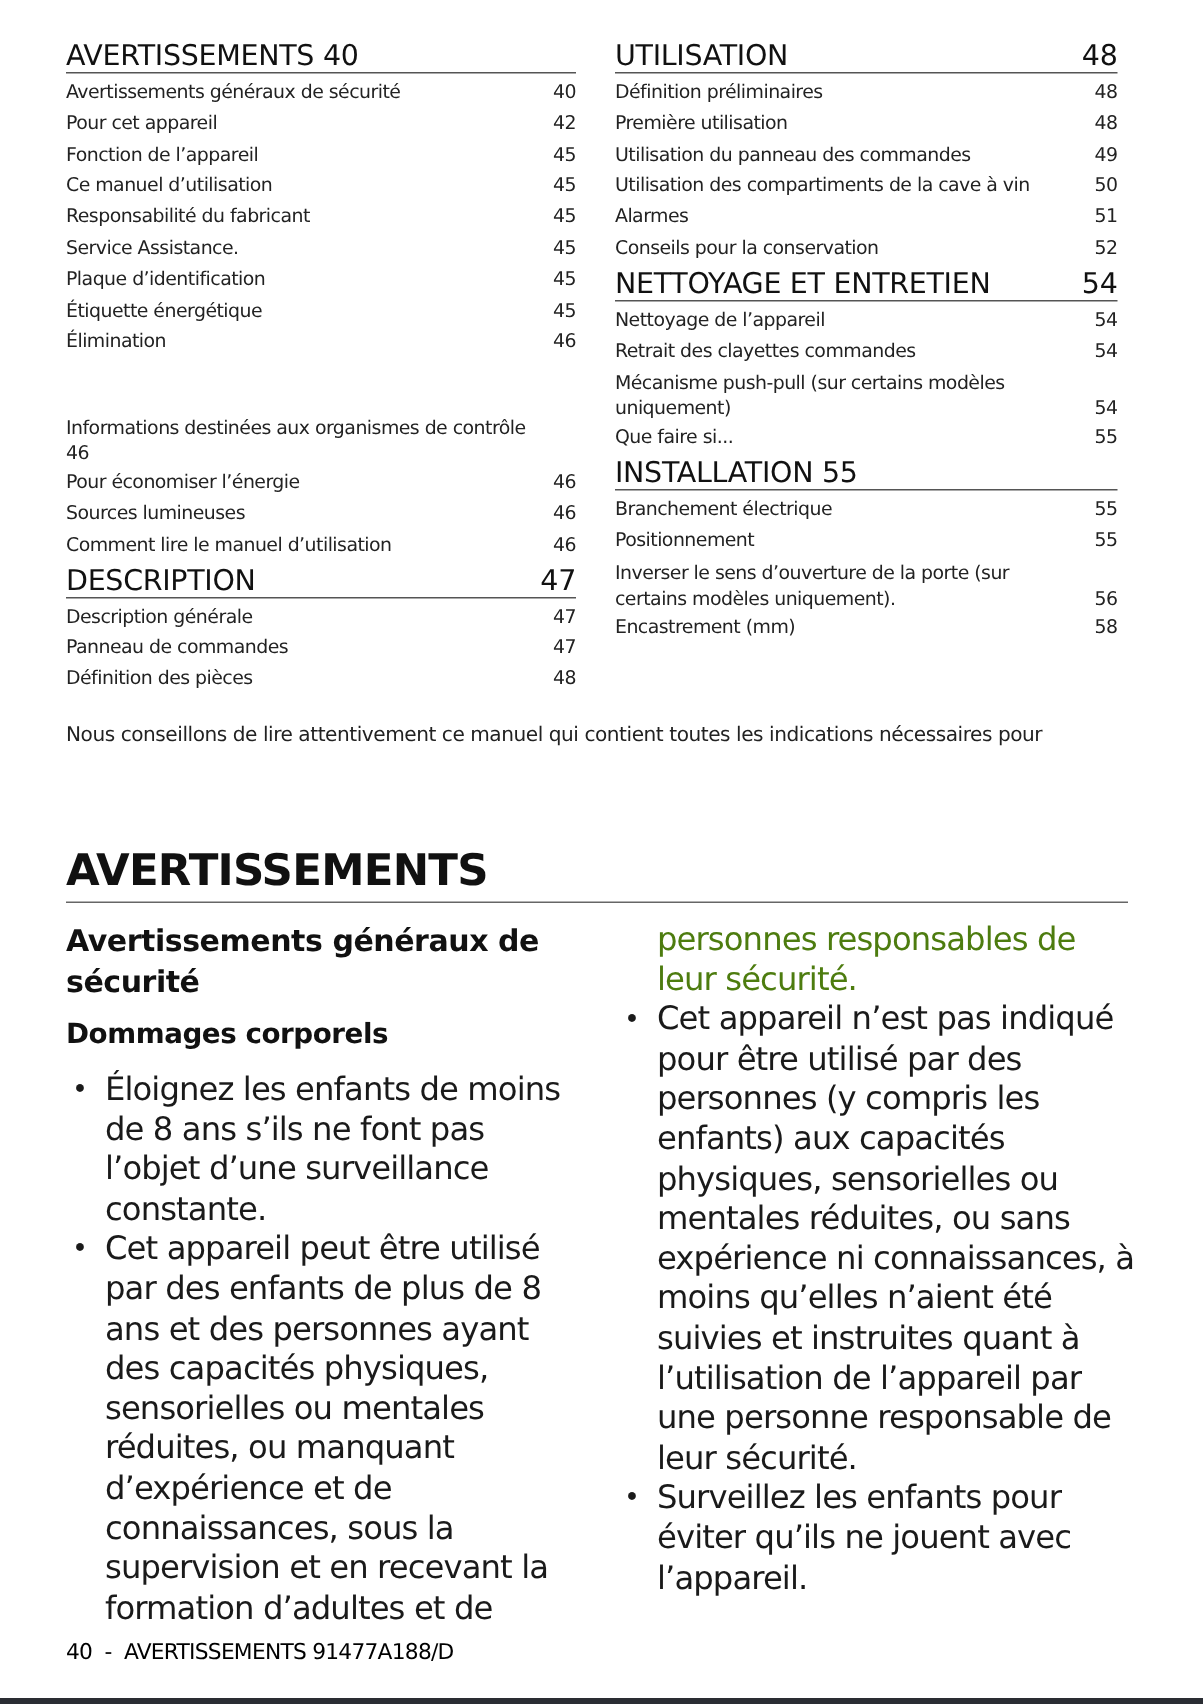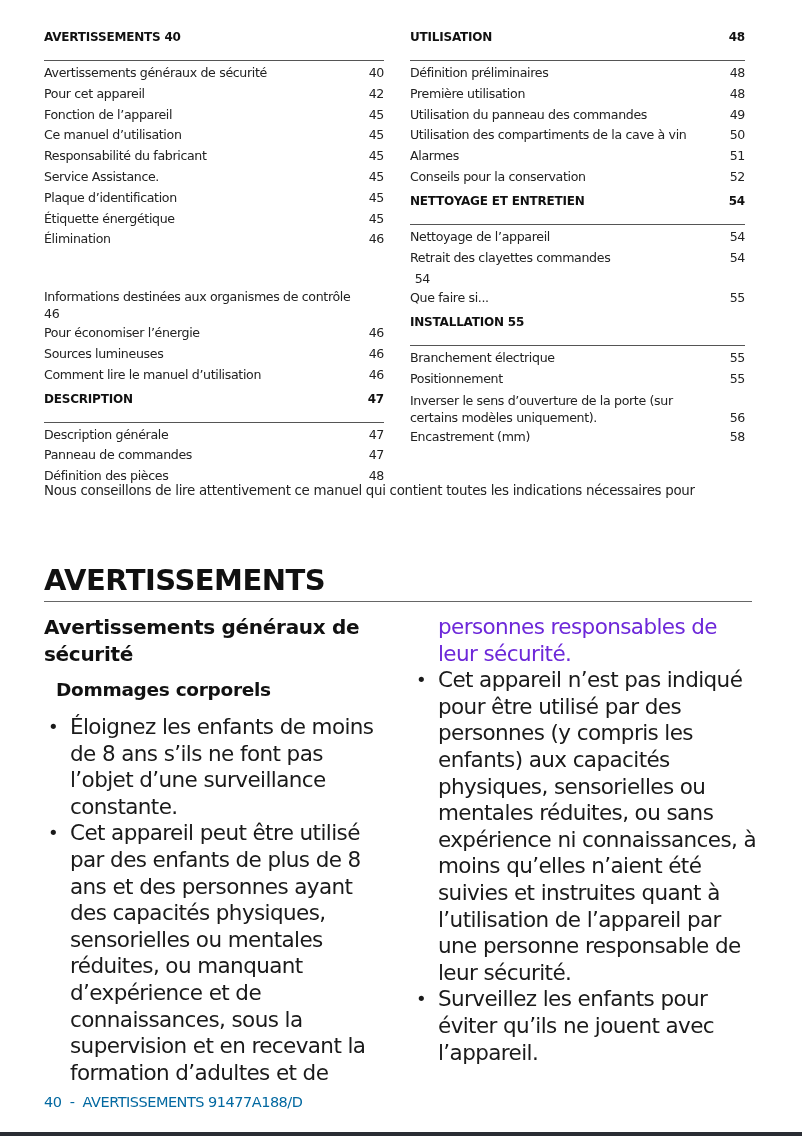--- a/index.html
+++ b/index.html
@@ -1,47 +1,47 @@
 <!DOCTYPE html>
 <html><head>
 <meta charset="utf-8">
 <style>
   html, body { margin:0; padding:0; background:#ffffff; }
   body { width:802px; height:1136px; position:relative; overflow:hidden;
          font-family:"DejaVu Sans", sans-serif; color:#111; }
   .toc-col { position:absolute; top:28px; }
   .toc-left { left:44px; width:340px; }
   .toc-right { left:410px; width:335px; }
-  .toc-head { display:flex; justify-content:space-between; font-weight:bold;
-              font-size:12px; line-height:18px; padding-bottom:14px;
+  .toc-head { display:flex; justify-content:space-between; font-weight:normal;
+              font-size:19px; line-height:18px; padding-bottom:2px;
               border-bottom:1.5px solid #555; margin-bottom:2px; letter-spacing:-0.2px; }
   .toc-head.mt { margin-top:4px; }
   .toc-row { display:flex; justify-content:space-between; align-items:flex-end;
              font-size:12.6px; line-height:20.8px; color:#222; letter-spacing:-0.35px; }
   .toc-row .lbl { flex:1; padding-right:8px; }
   .toc-row .pg { width:20px; text-align:right; }
   .toc-row.wrap { line-height:17px; padding:2px 0 1px; }
   .toc-row.block { display:block; line-height:17px; padding:2px 0 1px;margin-top:36px; }
   .intro { position:absolute; left:44px; top:478px; width:712px; font-size:13.4px;
            line-height:22px; color:#222; letter-spacing:-0.3px; }
   .intro p { margin:0; }
   .main-title { position:absolute; left:44px; top:563px; width:708px;
                 font-size:29px; font-weight:bold; letter-spacing:-0.5px;
                 padding-bottom:4px; border-bottom:1.5px solid #666; }
   .col { position:absolute; top:614px; width:340px; }
   .col-left { left:44px; }
   .col-right { left:412px; width:345px; }
   .h2 { font-size:20px; font-weight:bold; line-height:27px; margin:0 0 10px; letter-spacing:-0.3px; }
-  .h3 { font-size:18.5px; font-weight:bold; line-height:24px; margin:0 12px 12px; letter-spacing:-0.3px; }
+  .h3 { font-size:18.5px; font-weight:bold; line-height:24px; margin:0 0 12px; letter-spacing:-0.3px; }
   ul.bul { list-style:none; margin:0; padding:0; }
   ul.bul li { position:relative; padding-left:26px; font-size:21.5px; line-height:26.6px;
               color:#1a1a1a; letter-spacing:-0.6px; }
   ul.bul li .dot { position:absolute; left:4px; top:0; font-size:18px; }
-  .cont { padding-left:26px; font-size:21.5px; line-height:26.6px; letter-spacing:-0.6px; color:#6d28d9; }
-  .footer { position:absolute; left:44px; top:1094px; font-size:14.5px; color:#0369a1; letter-spacing:-0.5px; }
+  .cont { padding-left:26px; font-size:21.5px; line-height:26.6px; letter-spacing:-0.6px; color:#4d7c0f; }
+  .footer { position:absolute; left:44px; top:1094px; font-size:14.5px; color:#000000; letter-spacing:-0.5px; }
   .bottom-bar { position:absolute; left:0; right:0; top:1132px; height:4px; background:#2a2d33; }
 </style>
 </head>
 <body>
 
 <div class="toc-col toc-left">
   <div class="toc-head">
     <span>AVERTISSEMENTS 40</span>
     <span></span>
   </div>
@@ -152,20 +152,21 @@
   </div>
   <div class="toc-row">
       <span class="lbl">Nettoyage de l’appareil</span>
       <span class="pg">54</span>
     </div>
   <div class="toc-row">
       <span class="lbl">Retrait des clayettes commandes</span>
       <span class="pg">54</span>
     </div>
   <div class="toc-row wrap">
+      <span class="lbl">Mécanisme push-pull (sur certains modèles uniquement)</span>
       <span class="pg">54</span>
     </div>
   <div class="toc-row">
       <span class="lbl">Que faire si...</span>
       <span class="pg">55</span>
     </div>
 
   <div class="toc-head mt">
     <span>INSTALLATION 55</span>
     <span></span>

